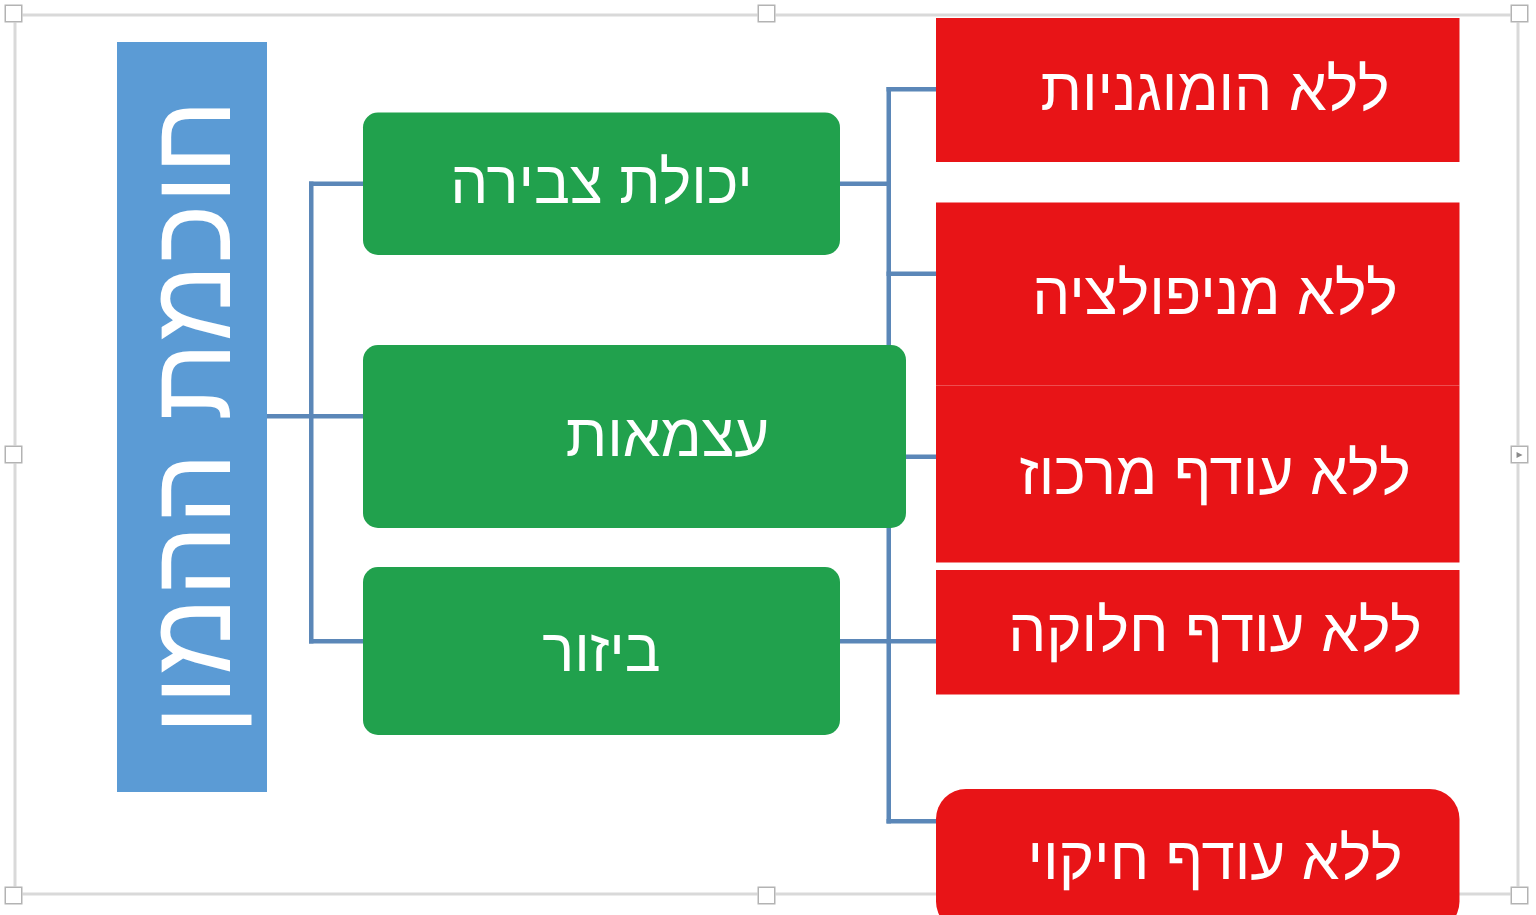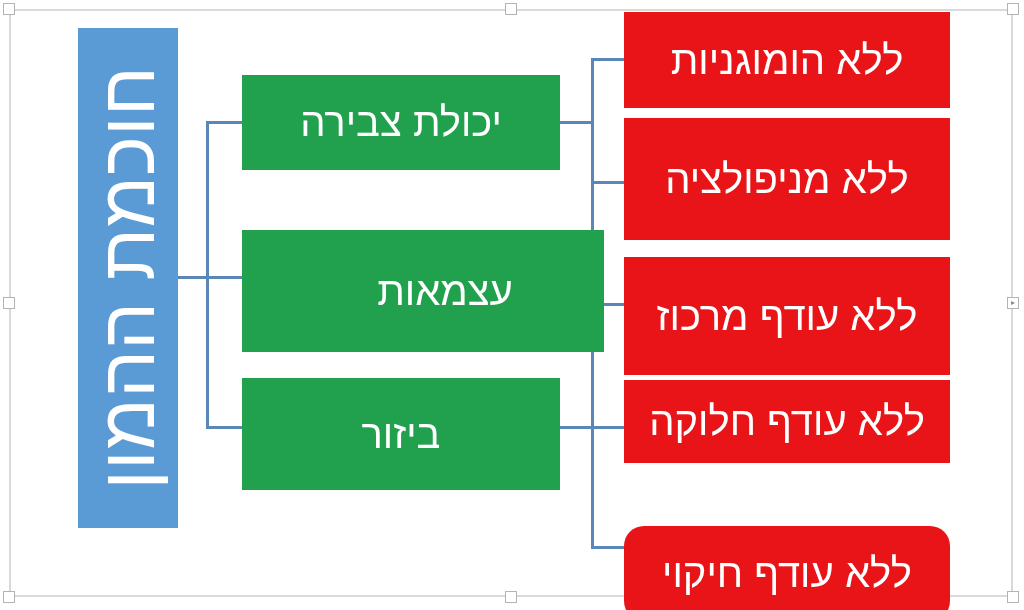--- a/index.html
+++ b/index.html
@@ -44,31 +44,33 @@
     margin-left:-250px;margin-top:-40px;
     transform:rotate(-90deg);
     font-size:76px;
     text-align:center;direction:rtl;
     white-space:nowrap;
   }
   .branch{
     width:318px;left:242px;
     background:var(--branch-fill,#21a14d);
     font-size:40px;
+    border-radius:10px;
   }
   .branch1{top:75px;height:95px;}
   .branch2{top:230px;height:122px;padding-left:44px;}
   .branch3{top:378px;height:112px;}
   .leaf{
     width:326px;left:624px;
     background:var(--leaf-fill,#e81417);
     font-size:40px;
+    padding-left:23px;
   }
   .leaf1{top:12px;height:96px;}
-  .leaf2{top:118px;height:122px;justify-content:center;}
+  .leaf2{top:135px;height:122px;justify-content:center;}
   .leaf3{top:257px;height:118px;}
   .leaf4{top:380px;height:83px;}
   .leaf5{top:526px;height:95px;border-radius:20px;}
   .conn{
     position:absolute;
     background:var(--connector,#5b87b8);
   }
 </style>
 </head>
 <body>

